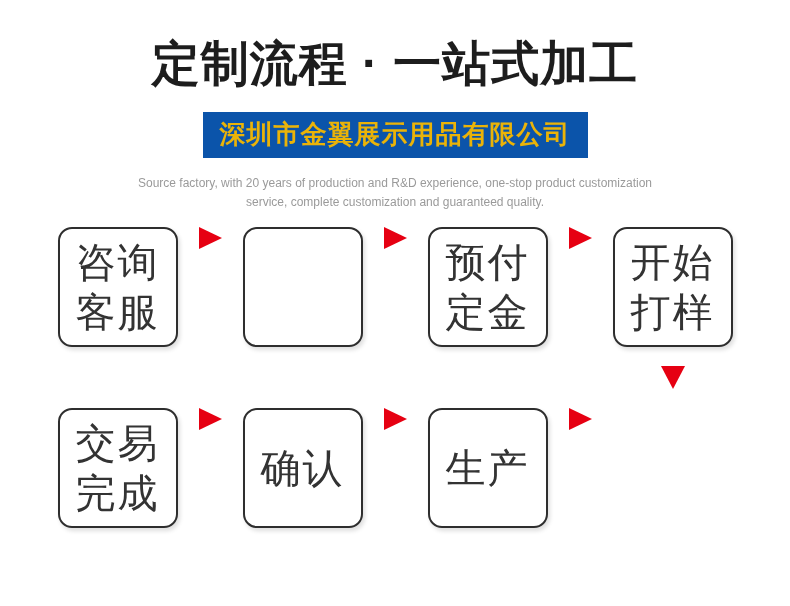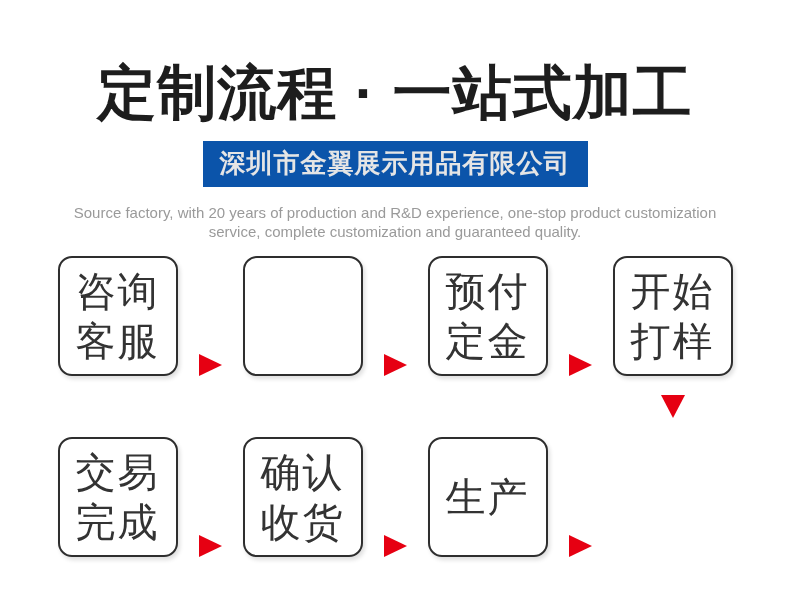--- a/index.html
+++ b/index.html
@@ -2,51 +2,51 @@
 <html><head>
 <meta charset="utf-8">
 <style>
   * { margin: 0; padding: 0; box-sizing: border-box; }
   html, body { width: 790px; height: 606px; background: #ffffff; overflow: hidden; }
   body { font-family: "Liberation Sans", sans-serif; }
 
   .page { position: relative; width: 790px; height: 606px; background: #ffffff; }
 
   .main-title {
-    margin-top: 57px;
+    margin-top: 28px;
     text-align: center;
-    font-size: 59px;
+    font-size: 48px;
     line-height: 72px;
     font-weight: 900;
     color: #1d1d1d;
     letter-spacing: 1px;
     white-space: nowrap;
   }
 
   .banner-wrap { display: flex; justify-content: center; margin-top: 12px; }
   .company-banner {
     background: #0b54aa;
-    color: #e5e5e5;
+    color: #eab308;
     font-size: 26px;
     font-weight: bold;
     letter-spacing: 1px;
     padding: 5px 17px 6px 17px;
     white-space: nowrap;
   }
 
   .subtitle {
     margin-top: 16px;
     text-align: center;
     color: #9a9a9a;
-    font-size: 15px;
+    font-size: 12px;
     line-height: 19px;
   }
 
   .flow { width: 675px; margin: 15px auto 0 auto; }
-  .flow-row { display: flex; align-items: flex-end; }
+  .flow-row { display: flex; align-items: flex-start; }
 
   .step {
     width: 120px;
     height: 120px;
     background: #ffffff;
     border: 2px solid #2e2e2e;
     border-radius: 14px;
     box-shadow: 2px 3px 4px rgba(0,0,0,0.13);
     display: flex;
     flex-direction: column;
@@ -135,21 +135,20 @@
     <div class="flow-row">
       <div class="step">
         <span>交易</span>
         <span>完成</span>
       </div>
       <div class="gap">
           <span class="tri-right"></span>
         </div>
       <div class="step">
         <span>确认</span>
-        <span>收货</span>
       </div>
       <div class="gap">
           <span class="tri-right"></span>
         </div>
       <div class="step">
         <span>生产</span>
       </div>
       <div class="gap">
           <span class="tri-right"></span>
         </div>

